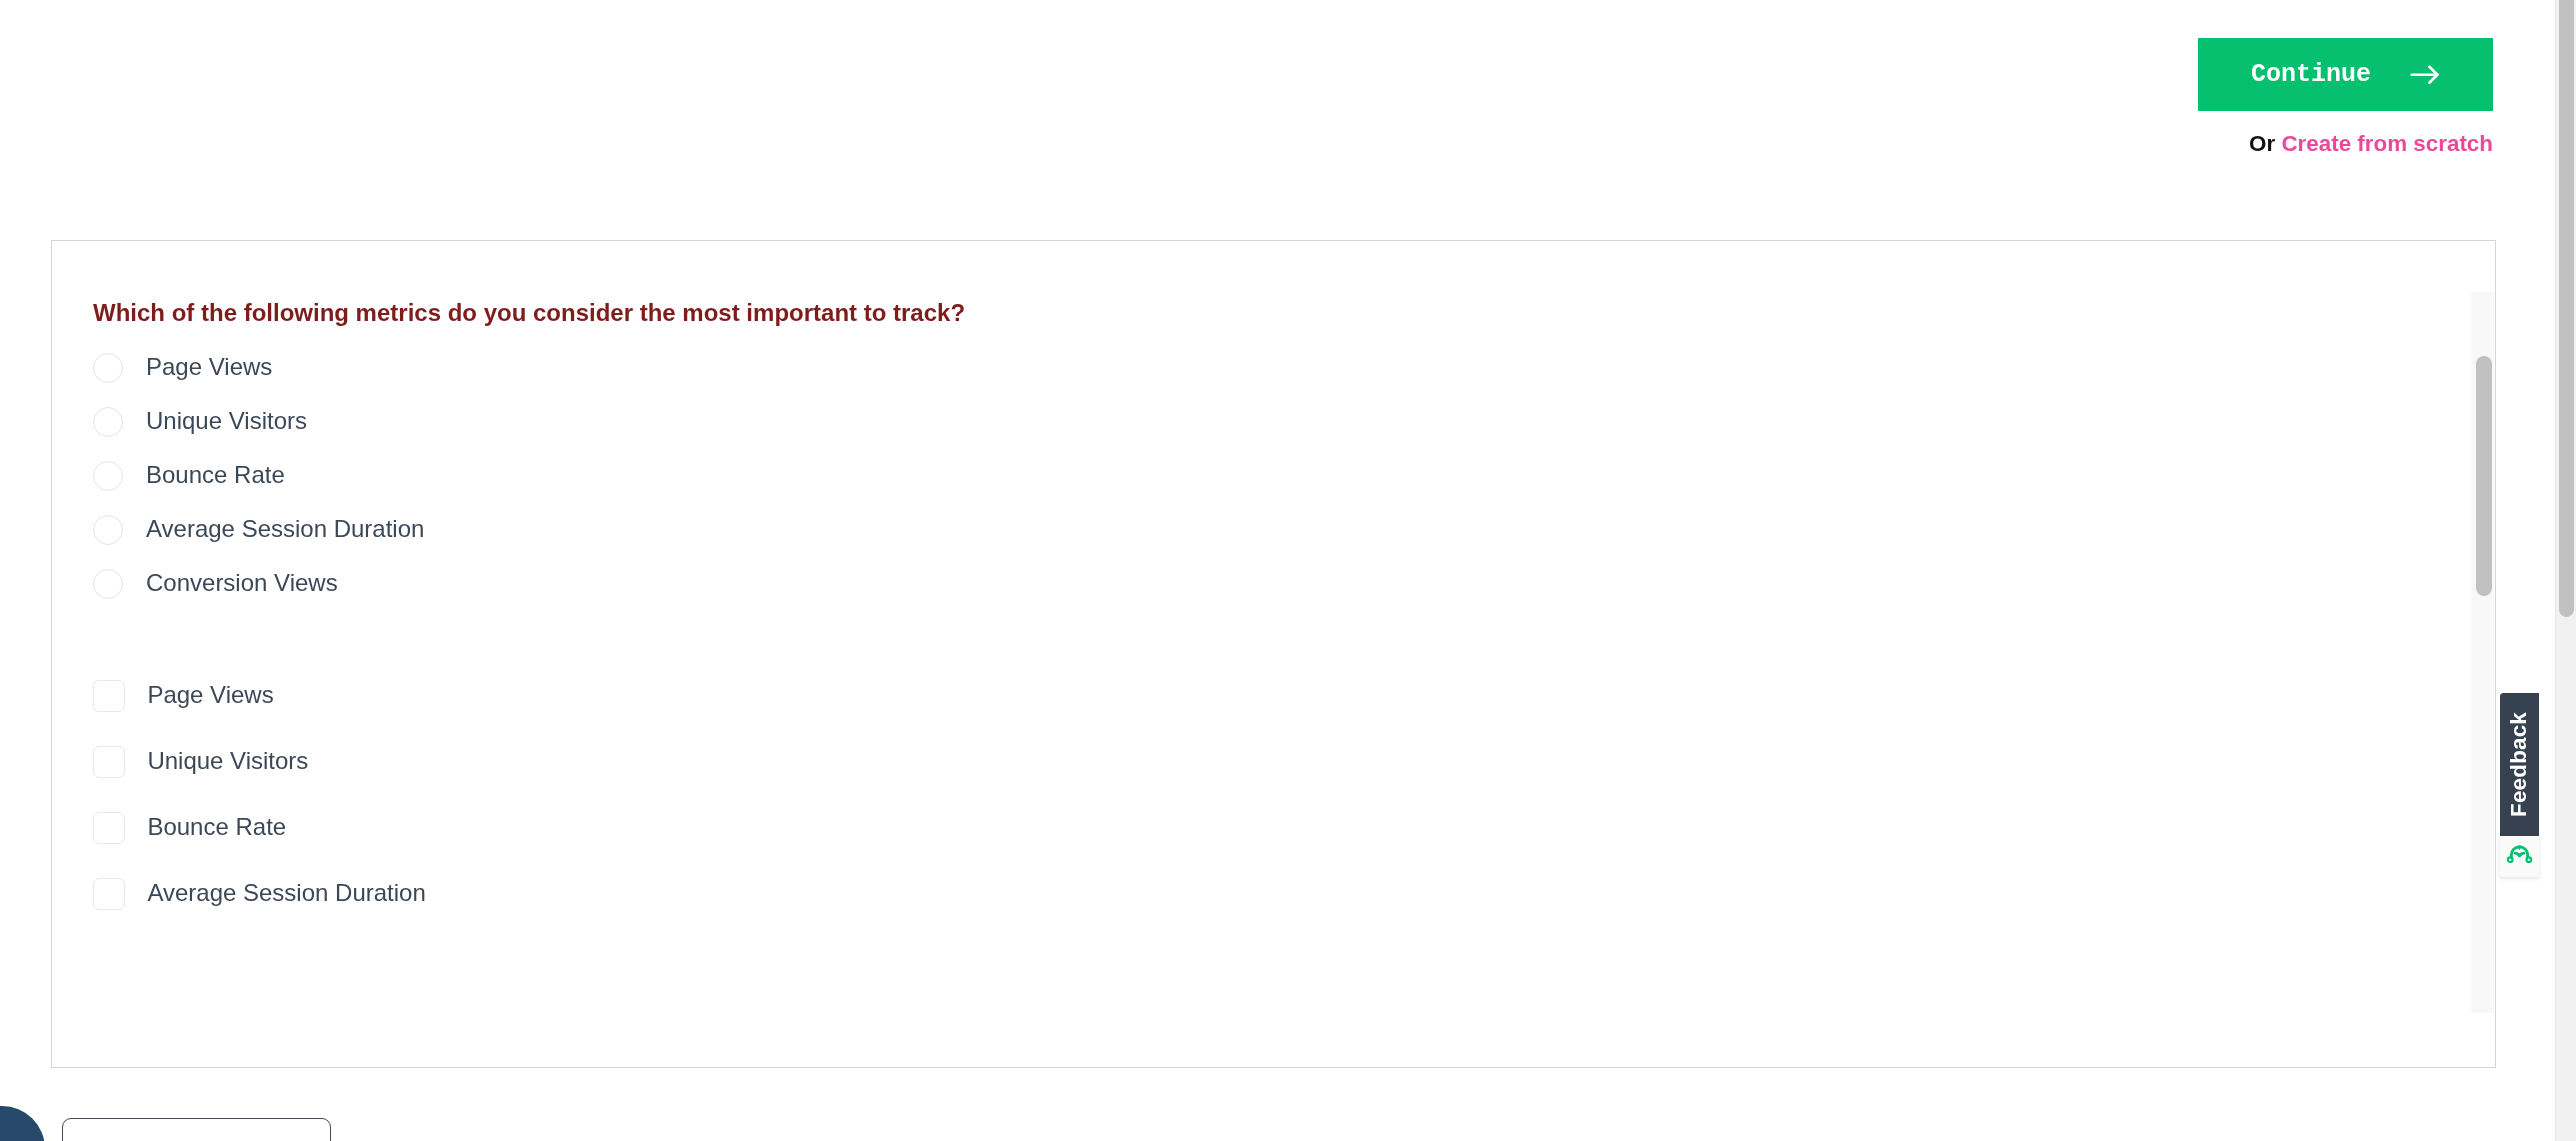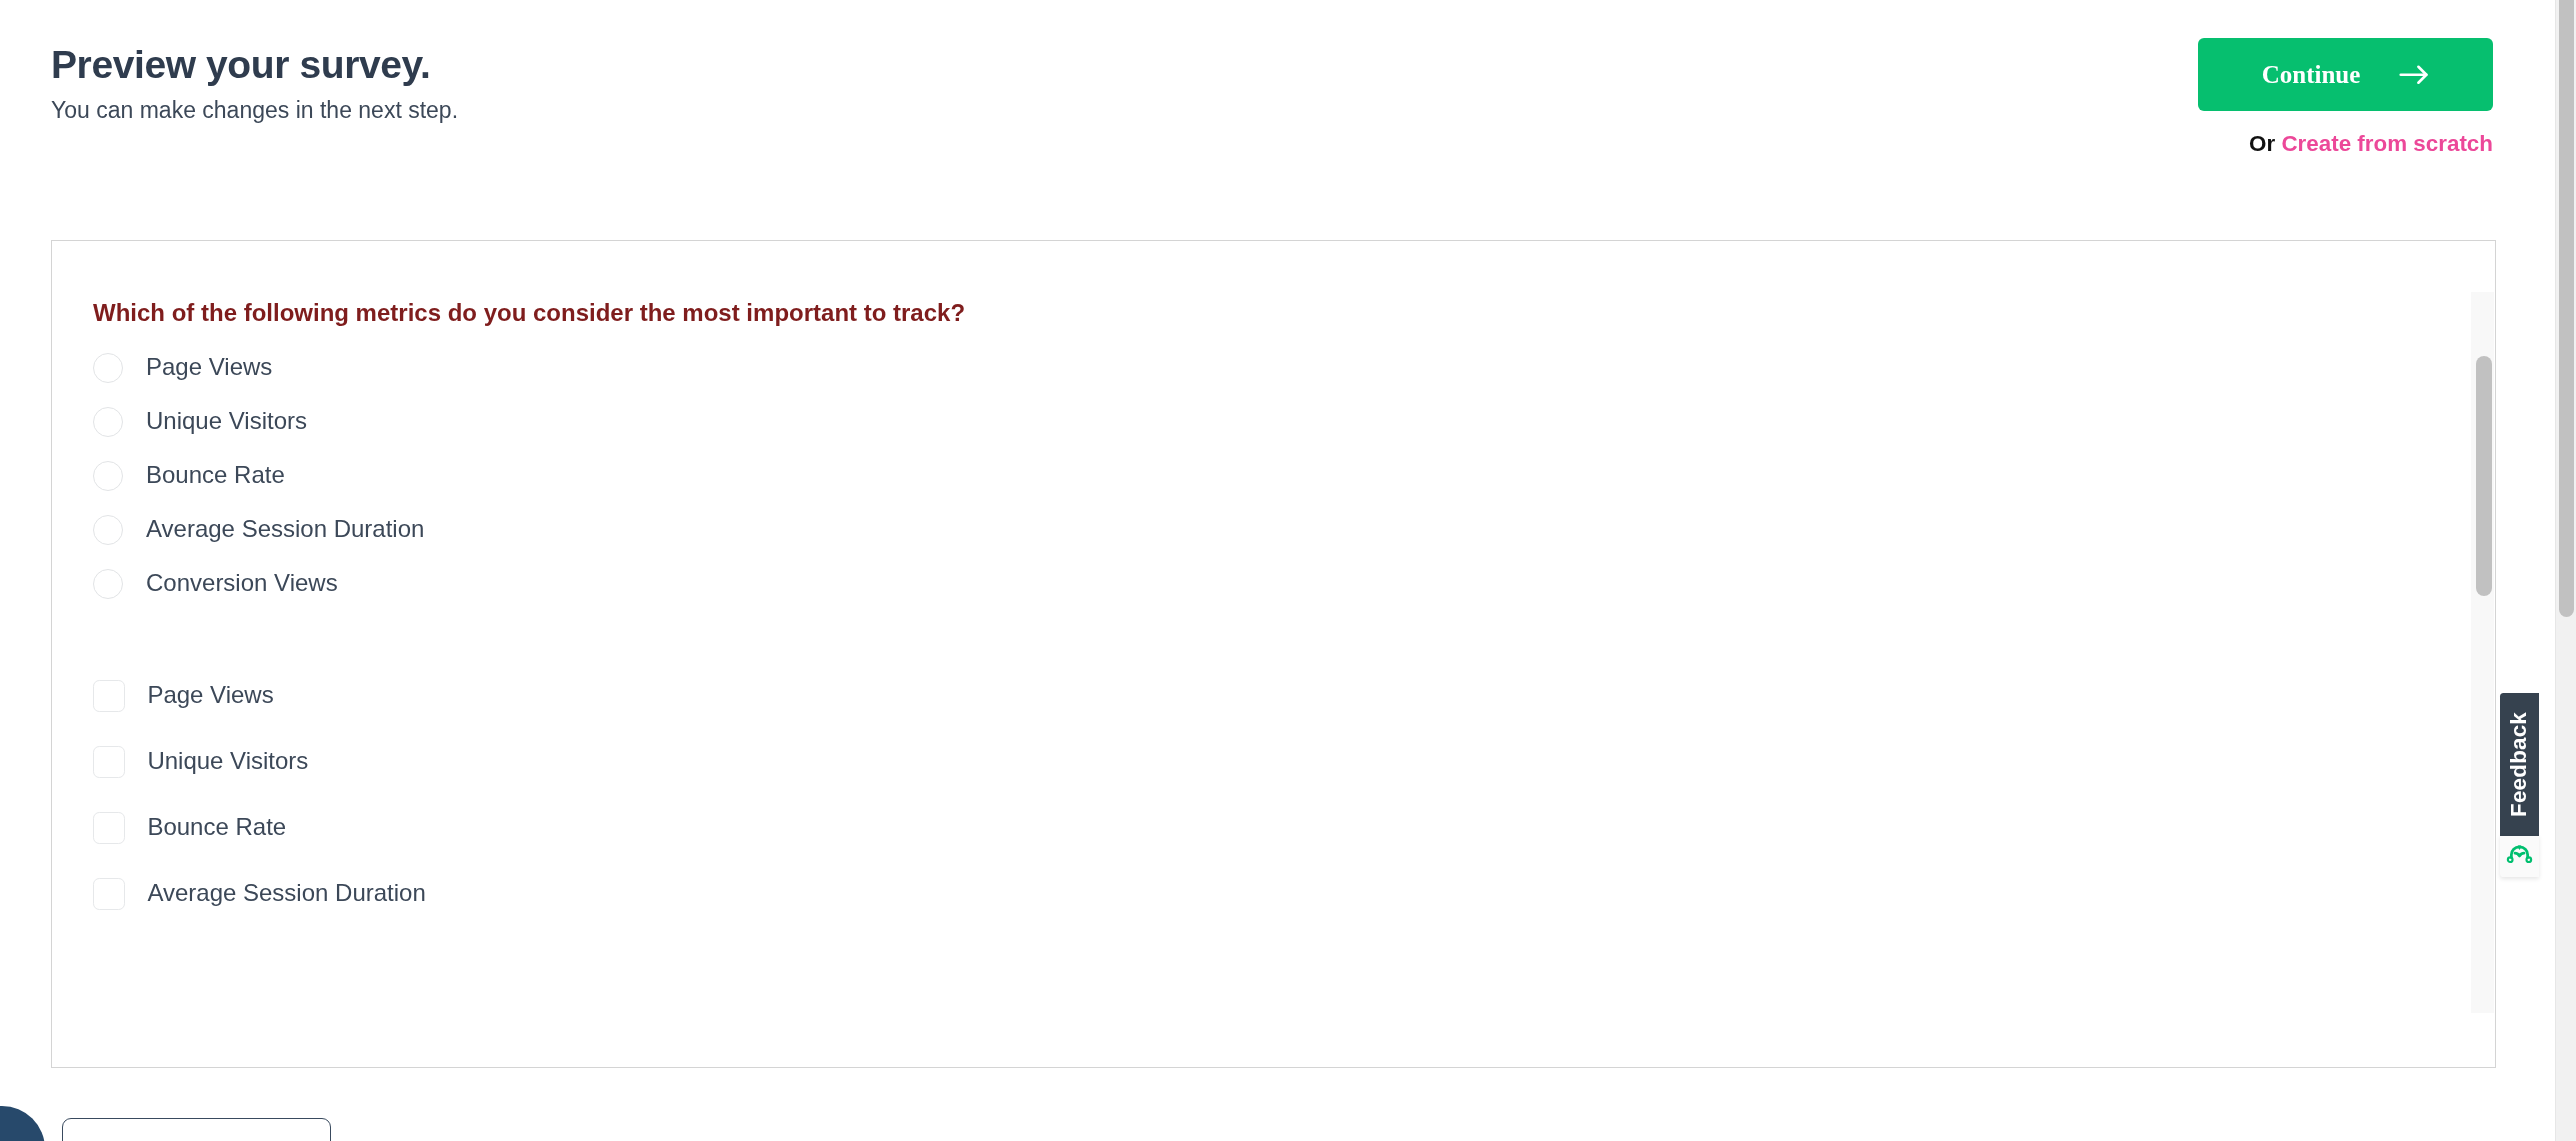--- a/index.html
+++ b/index.html
@@ -54,23 +54,23 @@
 
   .continue-button {
     display: inline-flex;
     align-items: center;
     justify-content: center;
     gap: 39px;
     width: 295px;
     height: 73px;
     background: #06bf6f;
     border: none;
-    border-radius: 6px;
+    border-radius: 0;
     color: #ffffff;
-    font-family: Liberation Serif, serif;
+    font-family: Liberation Mono, monospace;
     font-size: 25px;
     font-weight: 700;
     cursor: pointer;
     padding: 0 36px;
   }
 
   .continue-button .arrow-icon {
     display: inline-flex;
     align-items: center;
     line-height: 0;
@@ -285,24 +285,20 @@
     background: #ffffff;
   }
 </style>
 </head>
 <body>
 
 <div id="page">
 
   <div class="left-edge-sliver"></div>
 
-  <div class="header">
-    <h1 class="page-title">Preview your survey.</h1>
-    <div class="page-subtitle">You can make changes in the next step.</div>
-  </div>
 
   <div class="header-actions">
     <button class="continue-button">
       <span>Continue</span>
       <span class="arrow-icon">
         <svg width="30" height="21.5" viewBox="0 0 34 24" fill="none" aria-hidden="true">
           <path d="M2 12H31" stroke="#ffffff" stroke-width="3" stroke-linecap="round"></path>
           <path d="M22 3L31 12L22 21" stroke="#ffffff" stroke-width="3" stroke-linecap="round" stroke-linejoin="round"></path>
         </svg>
       </span>

